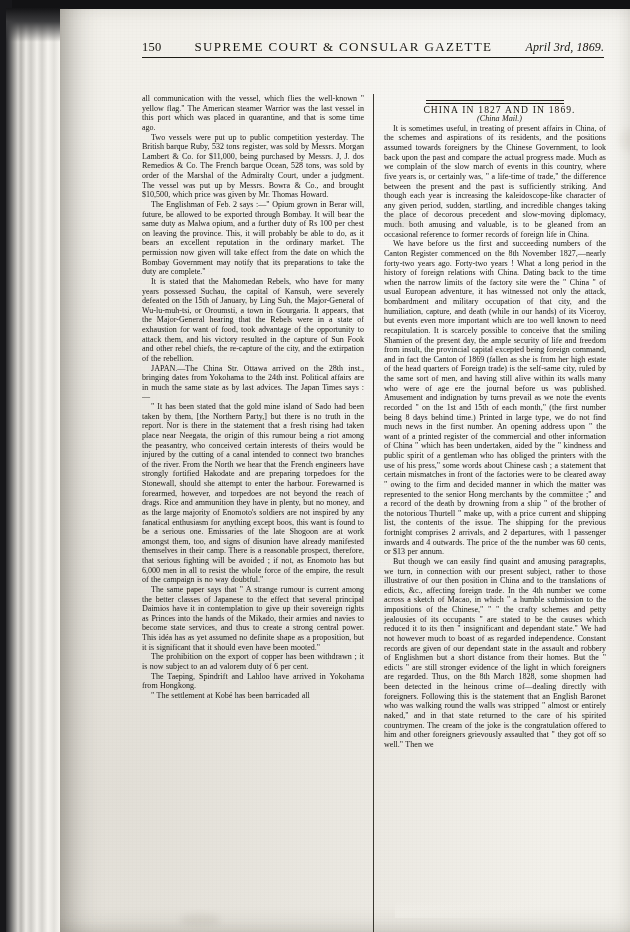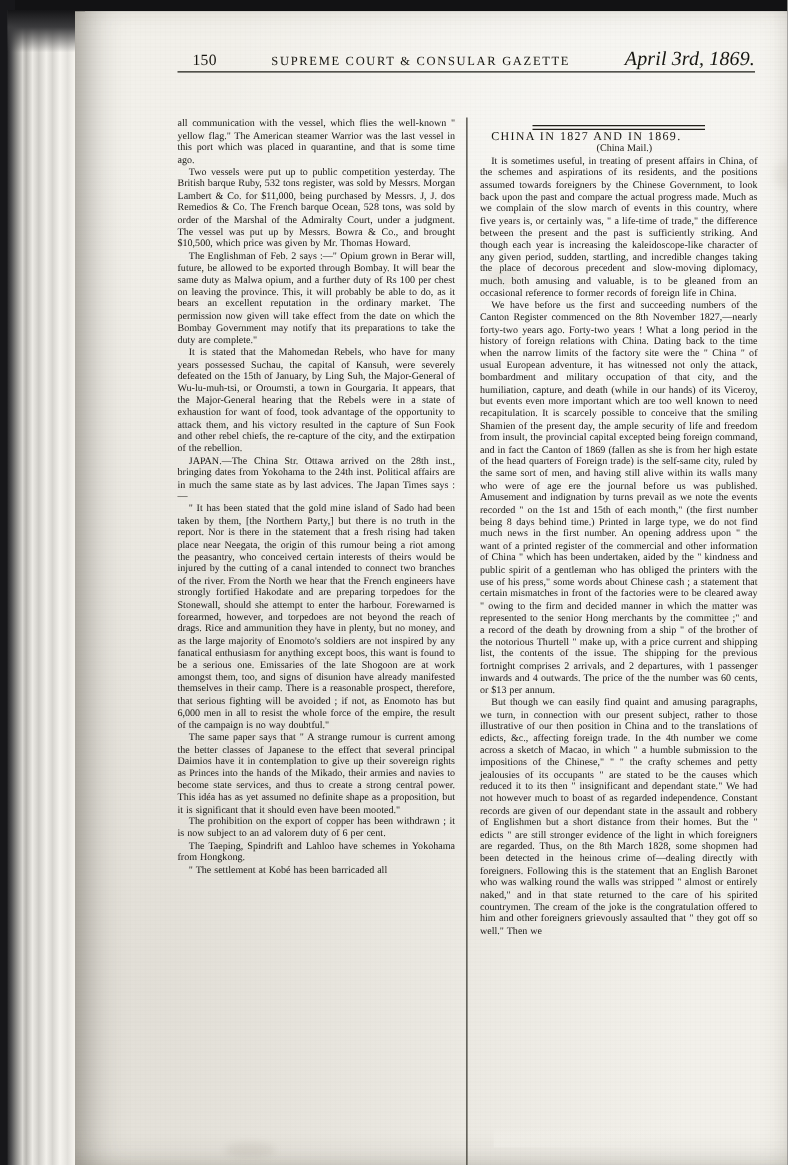--- a/index.html
+++ b/index.html
@@ -48,25 +48,25 @@
                 inset -10px 0 26px -18px rgba(90,85,70,.35),
                 inset 0 -14px 30px -20px rgba(90,85,70,.30);
   }
 
   
   .head{
     position:absolute;left:82px;top:30px;width:462px;
     display:flex;align-items:baseline;justify-content:space-between;
     color:#16150f;
   }
-  .head .folio{font-size:12.5px;letter-spacing:.2px;margin-left:12px;}
+  .head .folio{font-size:12.5px;letter-spacing:.2px;}
   .head .masthead{
-    font-size:10px;letter-spacing:1.35px;white-space:nowrap;
+    font-size:13px;letter-spacing:1.35px;white-space:nowrap;
   }
-  .head .dateline{font-size:16px;font-style:italic;letter-spacing:.1px;}
+  .head .dateline{font-size:12px;font-style:italic;letter-spacing:.1px;}
   .head-rule{
     position:absolute;left:82px;top:48px;width:462px;height:0;
     border-top:1.6px solid #1d1c16;
   }
 
   
   .cols{
     position:absolute;left:82px;top:57px;width:464px;height:862px;
     display:flex;gap:0;margin-top:28px;
   }
@@ -85,25 +85,25 @@
   .col p.noind{text-indent:0;}
   .col p.q{text-indent:9px;}
 
   
   .sec-rule{
     width:62%;margin:6px auto 1px auto;height:0;
     border-top:1.5px solid #201e18;border-bottom:1px solid #201e18;
     padding-bottom:1.5px;
   }
   .sec-title{
-    font-size:9.6px;letter-spacing:1.05px;
+    text-align:center;font-size:9.6px;letter-spacing:1.05px;
     margin:3px 0 0 0;text-indent:0;white-space:nowrap;color:#16150f;
   }
   .sec-sub{
-    text-align:center;font-size:8.1px;
+    text-align:center;font-size:8.1px;font-style:italic;
     margin:0 0 1px 0;text-indent:0;color:#16150f;
   }
   
   .smudge{position:absolute;border-radius:50%;pointer-events:none;}
   .s1{left:330px;top:205px;width:26px;height:16px;background:rgba(150,143,127,.16);filter:blur(3px);}
   .s2{left:505px;top:470px;width:18px;height:30px;background:rgba(150,143,127,.13);filter:blur(3px);}
   .s3{left:120px;top:905px;width:40px;height:12px;background:rgba(150,143,127,.14);filter:blur(3px);}
   .s4{left:560px;top:120px;width:22px;height:22px;background:rgba(160,152,135,.12);filter:blur(4px);}
   .fade-bottom{
     position:absolute;left:335px;top:893px;width:215px;height:16px;
@@ -133,21 +133,21 @@
 
       <div class="col left">
         <p class="noind">all communication with the vessel, which flies the well-known " yellow flag."   The American steamer Warrior was the last vessel in this port which was placed in quarantine, and that is some time ago.</p>
         <p>Two vessels were put up to public competition yesterday.   The British barque Ruby, 532 tons register, was sold by Messrs. Morgan Lambert &amp; Co. for $11,000, being purchased by Messrs. J, J. dos Remedios &amp; Co.   The French barque Ocean, 528 tons, was sold by order of the Marshal of the Admiralty Court, under a judgment.   The vessel was put up by Messrs. Bowra &amp; Co., and brought $10,500, which price was given by Mr. Thomas Howard.</p>
         <p>The Englishman of Feb. 2 says :—" Opium grown in Berar will, future, be allowed to be exported through Bombay.   It will bear the same duty as Malwa opium, and a further duty of Rs 100 per chest on leaving the province.   This, it will probably be able to do, as it bears an excellent reputation in the ordinary market.   The permission now given will take effect from the date on which the Bombay Government may notify that its preparations to take the duty are complete."</p>
         <p>It is stated that the Mahomedan Rebels, who have for many years possessed Suchau, the capital of Kansuh, were severely defeated  on the 15th of January, by Ling Suh, the Major-General of Wu-lu-muh-tsi, or Oroumsti, a town in Gourgaria.   It appears, that the Major-General hearing that the Rebels were in a state of exhaustion for want of food, took advantage of the opportunity to attack them, and  his victory resulted in the capture of Sun Fook and other rebel chiefs, the re-capture of the city, and the extirpation of the rebellion.</p>
         <p>JAPAN.—The China Str. Ottawa arrived on the 28th inst., bringing dates from Yokohama to the 24th inst. Political affairs are in much the same state as by last advices.   The Japan Times says :—</p>
         <p class="q">" It has been stated that the gold mine island of Sado had been taken by them, [the Northern Party,] but there is no truth  in the report.   Nor is there in the statement that a fresh rising had taken place near Neegata, the origin of this rumour being a riot among the peasantry, who conceived certain interests of theirs would be injured by the cutting of a canal intended to connect two branches of the river.   From the North we hear that the French engineers have strongly fortified Hakodate and are preparing torpedoes for the Stonewall, should she attempt to enter the harbour. Forewarned is forearmed, however, and torpedoes are not beyond the reach of drags.   Rice and ammunition they have in plenty, but no money, and as the large majority of Enomoto's soldiers are not inspired by any fanatical enthusiasm for anything except boos, this want is found to be a serious one.   Emissaries of the late Shogoon are at work amongst them, too, and signs of disunion have already manifested themselves in their camp.   There is a reasonable prospect, therefore, that serious fighting will be avoided ; if not, as Enomoto has but 6,000 men in all to resist the whole force of the empire, the result  of the campaign is no way doubtful."</p>
         <p>The same paper says that " A strange rumour is current among the better classes of Japanese to the effect that several principal Daimios have it in contemplation to give up their sovereign rights as Princes into the hands of the Mikado, their armies and navies to become  state services, and thus to create  a strong central power.   This idéa has as yet assumed no definite shape as a proposition, but it is significant that it should even have been mooted."</p>
         <p>The prohibition on the export of copper has been withdrawn ; it is now subject to an ad valorem duty of 6 per cent.</p>
-        <p>The Taeping, Spindrift and Lahloo have schemes in Yokohama from Hongkong.</p>
+        <p>The Taeping, Spindrift and Lahloo have arrived in Yokohama from Hongkong.</p>
         <p>" The settlement at Kobé  has  been  barricaded all</p>
       </div>
 
       <div class="col right">
         <div class="sec-rule"></div>
         <p class="sec-title">CHINA IN 1827 AND IN 1869.</p>
         <p class="sec-sub">(China Mail.)</p>
         <p>It is sometimes useful, in treating of present  affairs in China, of the schemes and aspirations of its residents, and the positions assumed  towards foreigners by the Chinese Government, to look back upon the past and compare the actual progress made.   Much as we complain of the slow march of events  in this country, where five years is, or certainly was, " a life-time of trade," the difference  between the present  and the past is sufficiently striking.   And though each year is increasing the kaleidoscope-like character of any given period, sudden, startling, and incredible changes taking the place of  decorous  precedent  and  slow-moving diplomacy, much. both amusing and  valuable, is to be gleaned from an occasional reference to former  records of foreign life in China.</p>
         <p>We have before us the first and succeeding numbers of the Canton Register commenced on  the 8th November  1827,—nearly forty-two  years  ago.   Forty-two years !   What a  long period  in the  history  of  foreign relations with China.   Dating back to the time when the narrow limits of the factory site  were the " China " of usual European adventure, it has witnessed not only the attack, bombardment and military occupation of that city, and the humiliation,  capture, and death (while in our hands) of its Viceroy, but events even more important which are too well known to need recapitulation.   It is scarcely possible  to conceive that the smiling  Shamien of the present day, the ample security of life and freedom from insult, the provincial capital  excepted being foreign command, and in fact the Canton of 1869 (fallen as she is from her high estate of the head quarters of Foreign trade) is the  self-same city, ruled by the same sort of men, and having  still  alive within its walls many who  were of age ere the  journal before us was published.   Amusement and indignation by turns prevail as we note  the events  recorded " on the 1st and 15th of each month," (the first number being 8 days behind time.)   Printed  in  large type, we do not find   much news  in  the  first  number.   An opening address upon " the want of a printed register of  the commercial  and  other  information  of China " which has been undertaken, aided  by the  " kindness and public spirit of a gentleman who has obliged the printers with the use of his press," some words about Chinese cash ; a statement that certain mismatches in front of the factories were to be cleared away " owing to the firm and decided manner in which the matter was represented  to the senior  Hong merchants by the committee ;" and a record of the death by drowning from a ship " of  the brother of the notorious Thurtell " make up, with a price current and shipping list, the contents of the issue.   The shipping for the previous fortnight  comprises 2 arrivals, and 2 departures, with 1 passenger inwards and 4 outwards.   The price of the the number was 60 cents, or $13 per annum.</p>
         <p>But though we can easily find quaint and amusing paragraphs, we turn, in  connection with our present subject, rather to those illustrative of  our  then position  in  China  and  to  the  translations  of  edicts, &amp;c., affecting foreign trade.   In the 4th number we come across a sketch of Macao, in which " a humble submission to the impositions of the Chinese," " " the crafty schemes and petty jealousies of its occupants " are stated to be the causes which reduced it to its then " insignificant and dependant state."   We had not however much to boast of as regarded independence.   Constant records  are given of our dependant state in the assault and robbery of Englishmen but a short distance from their homes.   But the " edicts " are still stronger evidence  of the light in which foreigners are  regarded.   Thus, on the  8th March 1828,  some shopmen had been detected in the heinous crime of—dealing  directly  with  foreigners. Following this is the  statement  that  an  English Baronet who was walking round  the walls was stripped " almost or entirely naked," and  in that state returned to the care of  his spirited countrymen.   The cream of the joke is the   congratulation  offered  to him and other foreigners  grievously  assaulted  that " they got off so  well."   Then  we</p>

